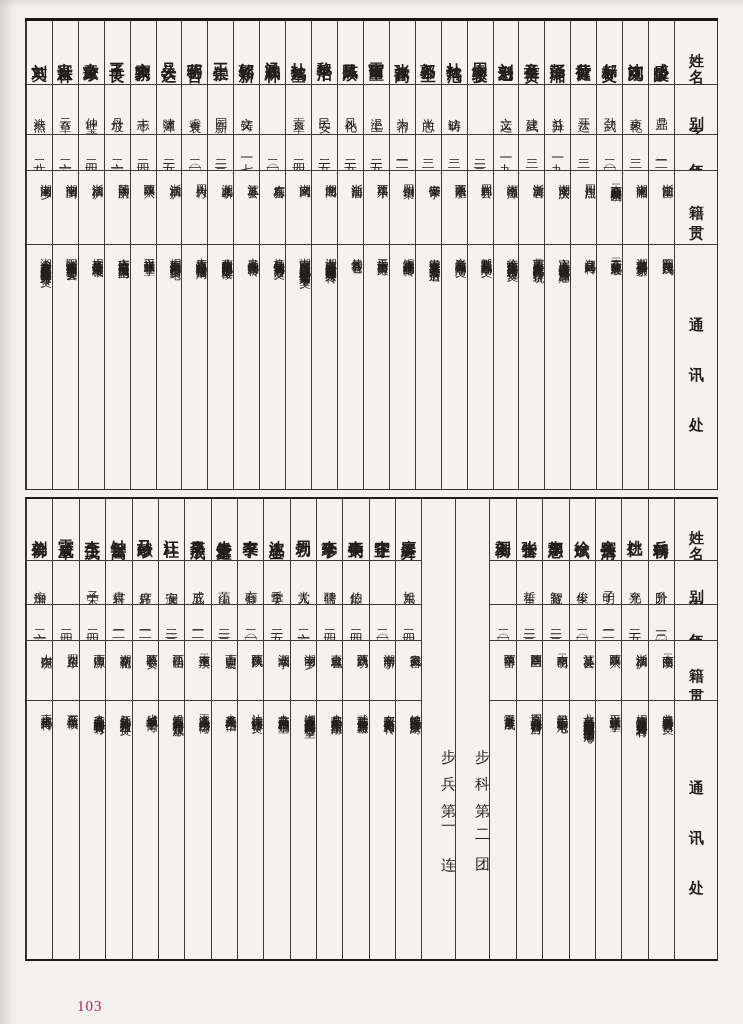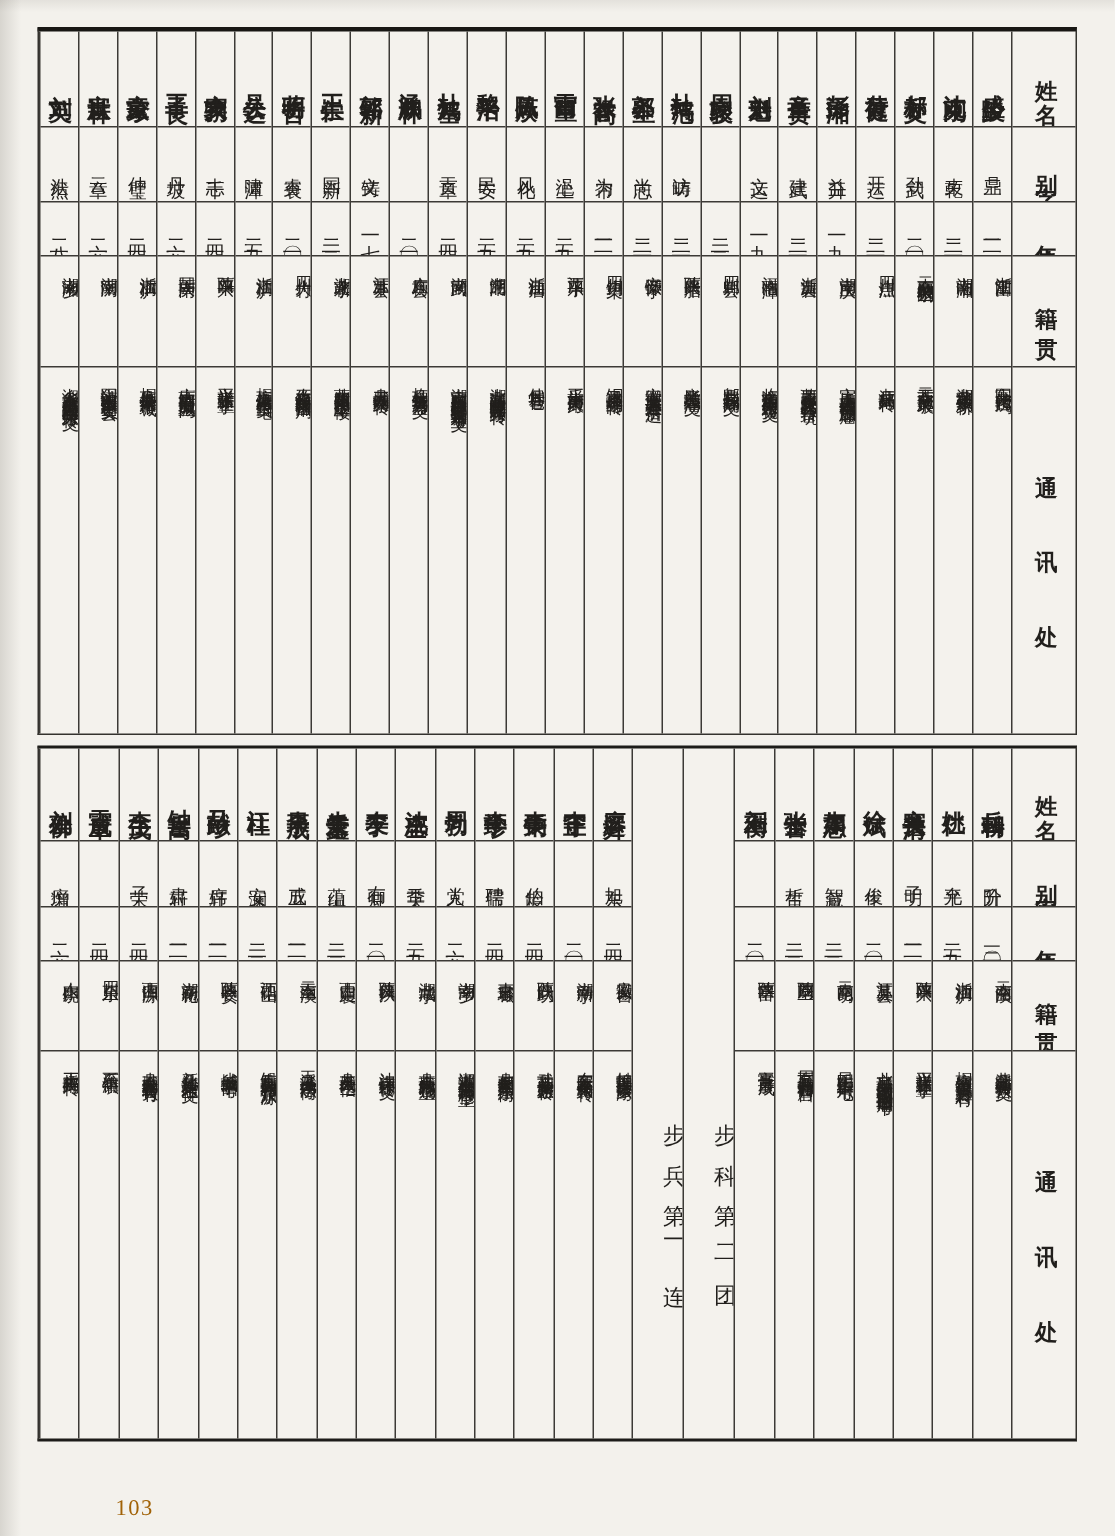--- a/index.html
+++ b/index.html
@@ -68,21 +68,21 @@
   
   .cell-full{
     flex:1;display:flex;justify-content:center;align-items:flex-start;
     writing-mode:vertical-rl;text-orientation:upright;
     font-size:15px;letter-spacing:27px;line-height:1;
     padding-top:150px;box-sizing:border-box;overflow:hidden;
   }
 
   .page-number{
     position:absolute;left:52px;top:980px;
-    font-size:15px;letter-spacing:1px;color:#a16207;
+    font-size:15px;letter-spacing:1px;color:#be185d;
   }
 </style>
 </head>
 <body>
 
 <div class="sheet">
 
   <div class="section s0" id="section-0">
     <div class="col col-header">
       <div class="cell c-name hdr hdr-name">姓名</div>

